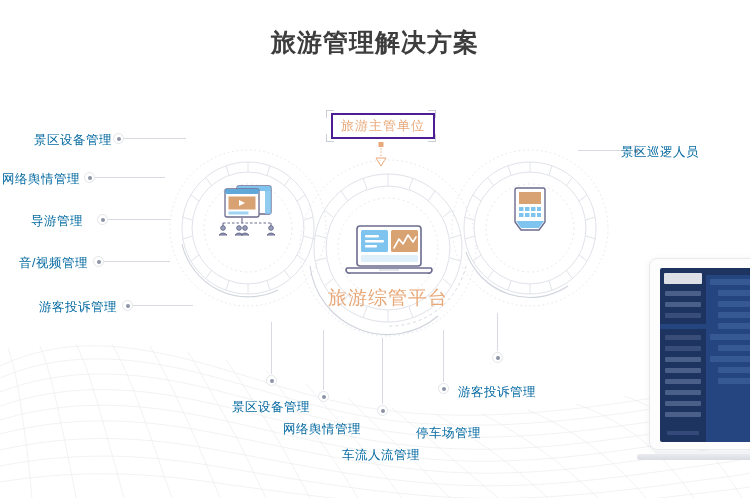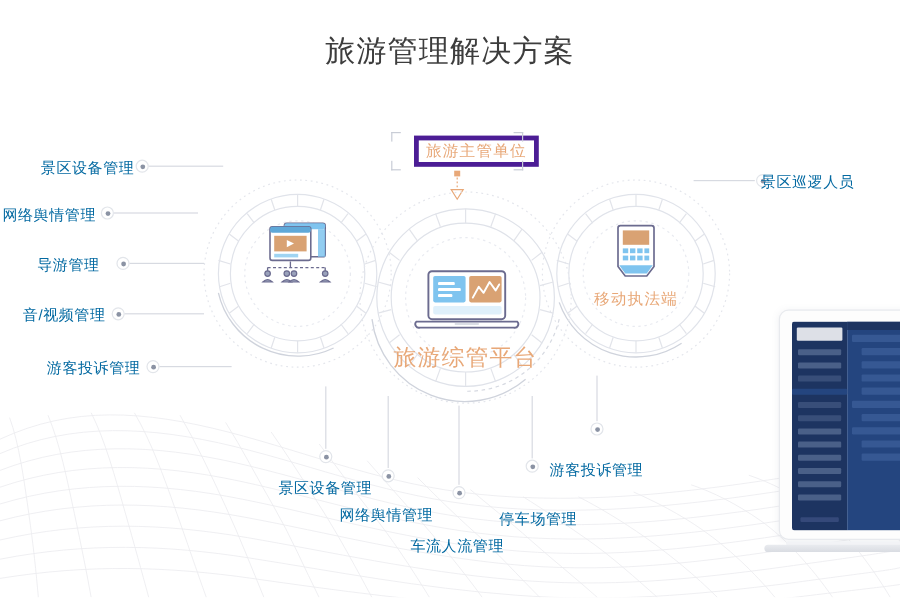--- a/index.html
+++ b/index.html
@@ -11,32 +11,32 @@
   }
   .stage{position:absolute;left:0;top:0;width:750px;height:498px;overflow:hidden;}
 
   
   .bg-mesh{position:absolute;left:0;bottom:0;width:750px;height:190px;pointer-events:none;}
   .bg-mesh svg{display:block;width:750px;height:190px;}
 
   
   .title{
     position:absolute;left:0;top:26px;width:750px;text-align:center;
-    font-size:25px;font-weight:normal;color:#3d3d3d;letter-spacing:1px;
+    font-size:25px;font-weight:bold;color:#3d3d3d;letter-spacing:1px;
   }
   .subtitle{
     position:absolute;left:0;top:68px;width:750px;text-align:center;
     font-size:14px;color:#9a9a9a;letter-spacing:.5px;
   }
 
   
   .badge-wrap{position:absolute;left:329px;top:113px;width:104px;height:26px;}
   .badge{
-    position:absolute;left:16px;top:0;width:104px;height:26px;
-    border:4px solid #4c1d95;background:#fff;
+    position:absolute;left:2px;top:0;width:104px;height:26px;
+    border:2px solid #4c1d95;background:#fff;
     display:flex;align-items:center;justify-content:center;
     font-size:13px;color:#e8a878;letter-spacing:1px;box-sizing:border-box;
   }
   .badge-corner{position:absolute;width:7px;height:7px;border:0 solid #c9cdd6;}
   .bc-tl{left:-3px;top:-3px;border-left-width:1px;border-top-width:1px;}
   .bc-tr{right:-3px;top:-3px;border-right-width:1px;border-top-width:1px;}
   .bc-bl{left:-3px;bottom:-3px;border-left-width:1px;border-bottom-width:1px;}
   .bc-br{right:-3px;bottom:-3px;border-right-width:1px;border-bottom-width:1px;}
 
   .badge-arrow{position:absolute;left:373px;top:142px;width:16px;height:26px;}
@@ -260,21 +260,20 @@
         <rect x="26" y="21" width="4.5" height="4"></rect>
           <rect x="32" y="21" width="4" height="4"></rect>
         <rect x="14" y="27" width="4.5" height="4"></rect>
           <rect x="20" y="27" width="4.5" height="4"></rect>
         <rect x="26" y="27" width="4.5" height="4"></rect>
           <rect x="32" y="27" width="4" height="4"></rect>
       </g>
       <path d="M11,35 h28 l-5,7 h-18 z" fill="#7fc4ef"></path>
     </svg>
   </div>
-  <div class="node-label" style="left:450px;top:240px;width:160px;">移动执法端</div>
 
   <div class="ring" style="left:298px;top:158px;">
     <svg width="180" height="180" viewBox="0 0 180 180">
       <g fill="none">
         <circle cx="90" cy="90" r="88" stroke="#e4e6ec" stroke-dasharray="1.5,3"></circle>
         <circle cx="90" cy="90" r="74" stroke="#dfe2e9"></circle>
         <circle cx="90" cy="90" r="62" stroke="#dfe2e9"></circle>
         <circle cx="90" cy="90" r="50" stroke="#e8eaf0" stroke-dasharray="2,3"></circle>
         <g stroke="#e2e4ea">
           <line x1="90" y1="16" x2="90" y2="28"></line>
@@ -335,21 +334,21 @@
   <div class="side-label" style="left:19px;top:255px;">音/视频管理</div>
   <div class="dot" style="left:93px;top:256px;"></div>
   <div class="conn conn-h" style="left:104px;top:261px;width:66px;"></div>
 
   <div class="side-label" style="left:39px;top:299px;">游客投诉管理</div>
   <div class="dot" style="left:122px;top:300px;"></div>
   <div class="conn conn-h" style="left:133px;top:305px;width:60px;"></div>
 
   <div class="conn conn-h" style="left:578px;top:150px;width:51px;"></div>
   <div class="dot" style="left:630px;top:145px;"></div>
-  <div class="side-label r" style="left:634px;top:144px;">景区巡逻人员</div>
+  <div class="side-label r" style="left:621px;top:144px;">景区巡逻人员</div>
 
   <div class="conn conn-v" style="left:271px;top:322px;height:52px;"></div>
   <div class="dot" style="left:266px;top:375px;"></div>
   <div class="side-label" style="left:232px;top:399px;">景区设备管理</div>
 
   <div class="conn conn-v" style="left:323px;top:330px;height:60px;"></div>
   <div class="dot" style="left:318px;top:391px;"></div>
   <div class="side-label" style="left:283px;top:421px;">网络舆情管理</div>
 
   <div class="conn conn-v" style="left:382px;top:338px;height:66px;"></div>

